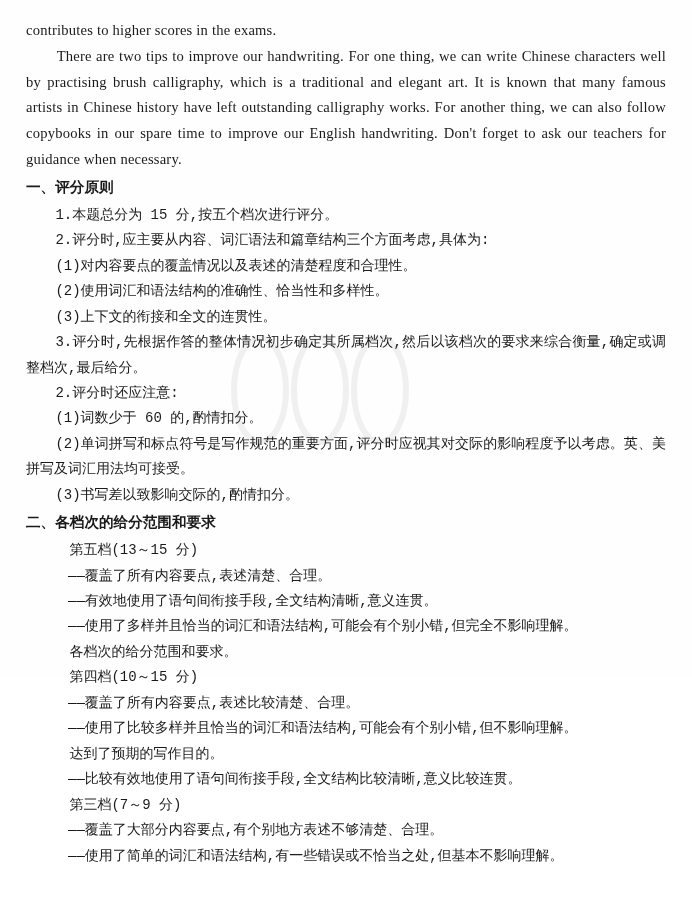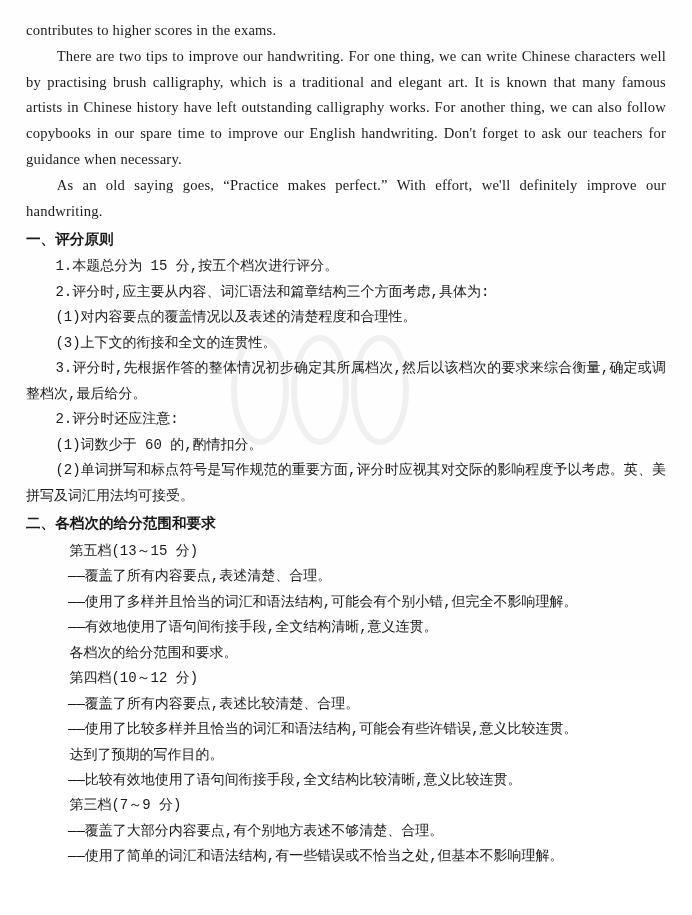--- a/index.html
+++ b/index.html
@@ -92,44 +92,45 @@
       <ellipse cx="190" cy="60" rx="26" ry="52"></ellipse>
     </g>
   </svg>
 
   <div class="content">
 
     <p class="en">contributes to higher scores in the exams.</p>
 
     <p class="en indent">There are two tips to improve our handwriting. For one thing, we can write Chinese characters well by practising brush calligraphy, which is a traditional and elegant art. It is known that many famous artists in Chinese history have left outstanding calligraphy works. For another thing, we can also follow copybooks in our spare time to improve our English handwriting. Don't forget to ask our teachers for guidance when necessary.</p>
 
-    <p class="en indent">As an old saying goes, “Practice makes perfect.” With effort, we'll definitely improve our handwriting.</p>
 
     <p class="zh-head">一、评分原则</p>
 
     <p class="zh lvl1">1.本题总分为 15 分,按五个档次进行评分。</p>
     <p class="zh lvl1">2.评分时,应主要从内容、词汇语法和篇章结构三个方面考虑,具体为:</p>
     <p class="zh lvl1">(1)对内容要点的覆盖情况以及表述的清楚程度和合理性。</p>
+    <p class="zh lvl1">(2)使用词汇和语法结构的准确性、恰当性和多样性。</p>
     <p class="zh lvl1">(3)上下文的衔接和全文的连贯性。</p>
     <p class="zh lvl1-ind">3.评分时,先根据作答的整体情况初步确定其所属档次,然后以该档次的要求来综合衡量,确定或调整档次,最后给分。</p>
     <p class="zh lvl1">2.评分时还应注意:</p>
     <p class="zh lvl1">(1)词数少于 60 的,酌情扣分。</p>
     <p class="zh lvl1-ind">(2)单词拼写和标点符号是写作规范的重要方面,评分时应视其对交际的影响程度予以考虑。英、美拼写及词汇用法均可接受。</p>
+    <p class="zh lvl1">(3)书写差以致影响交际的,酌情扣分。</p>
 
     <p class="zh-head">二、各档次的给分范围和要求</p>
 
     <p class="zh lvl2">第五档(13～15 分)</p>
     <p class="zh hang">——覆盖了所有内容要点,表述清楚、合理。</p>
+    <p class="zh hang">——有效地使用了语句间衔接手段,全文结构清晰,意义连贯。</p>
     <p class="zh hang">——使用了多样并且恰当的词汇和语法结构,可能会有个别小错,但完全不影响理解。</p>
-    <p class="zh hang">——有效地使用了语句间衔接手段,全文结构清晰,意义连贯。</p>
     <p class="zh lvl2">各档次的给分范围和要求。</p>
 
-    <p class="zh lvl2">第四档(10～12 分)</p>
+    <p class="zh lvl2">第四档(10～15 分)</p>
     <p class="zh hang">——覆盖了所有内容要点,表述比较清楚、合理。</p>
-    <p class="zh hang">——使用了比较多样并且恰当的词汇和语法结构,可能会有些许错误,意义比较连贯。</p>
+    <p class="zh hang">——使用了比较多样并且恰当的词汇和语法结构,可能会有个别小错,但不影响理解。</p>
     <p class="zh lvl2">达到了预期的写作目的。</p>
     <p class="zh hang">——比较有效地使用了语句间衔接手段,全文结构比较清晰,意义比较连贯。</p>
 
     <p class="zh lvl2">第三档(7～9 分)</p>
     <p class="zh hang">——覆盖了大部分内容要点,有个别地方表述不够清楚、合理。</p>
     <p class="zh hang">——使用了简单的词汇和语法结构,有一些错误或不恰当之处,但基本不影响理解。</p>
 
   </div>
 </div>
 

